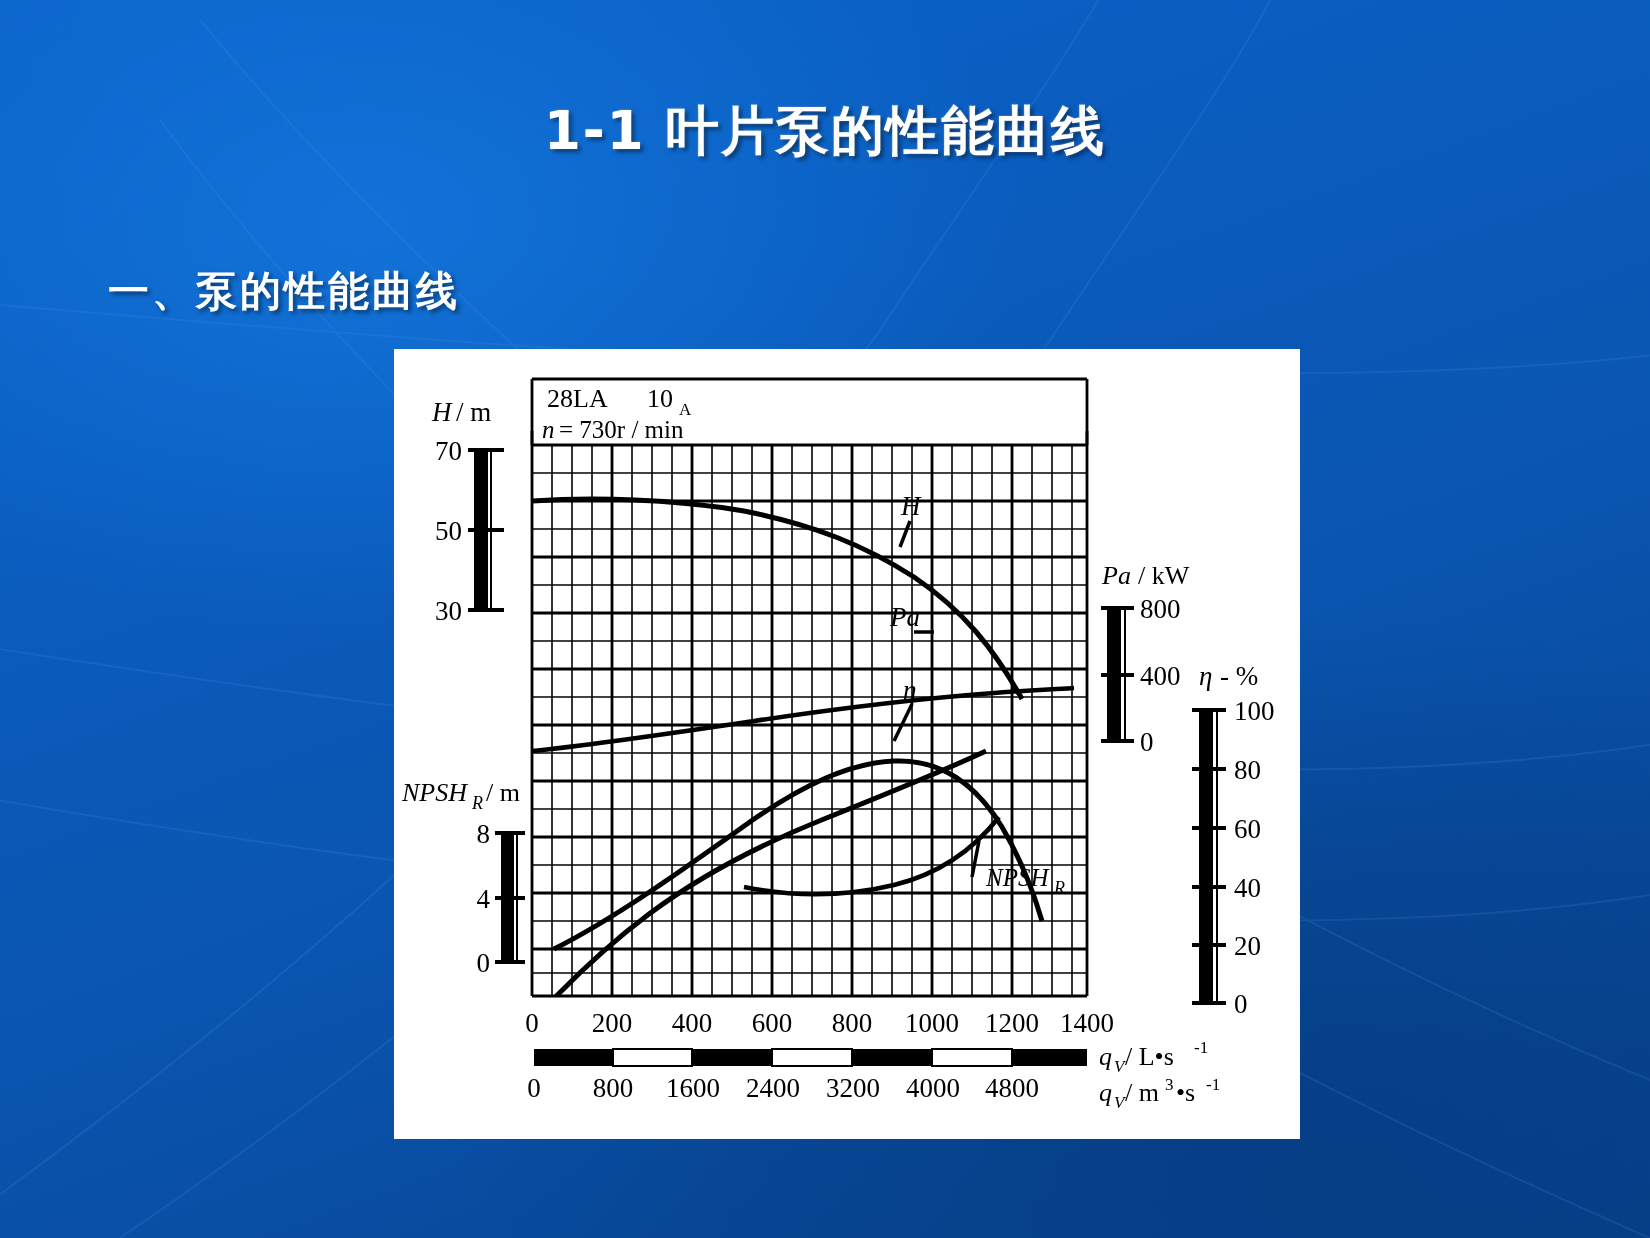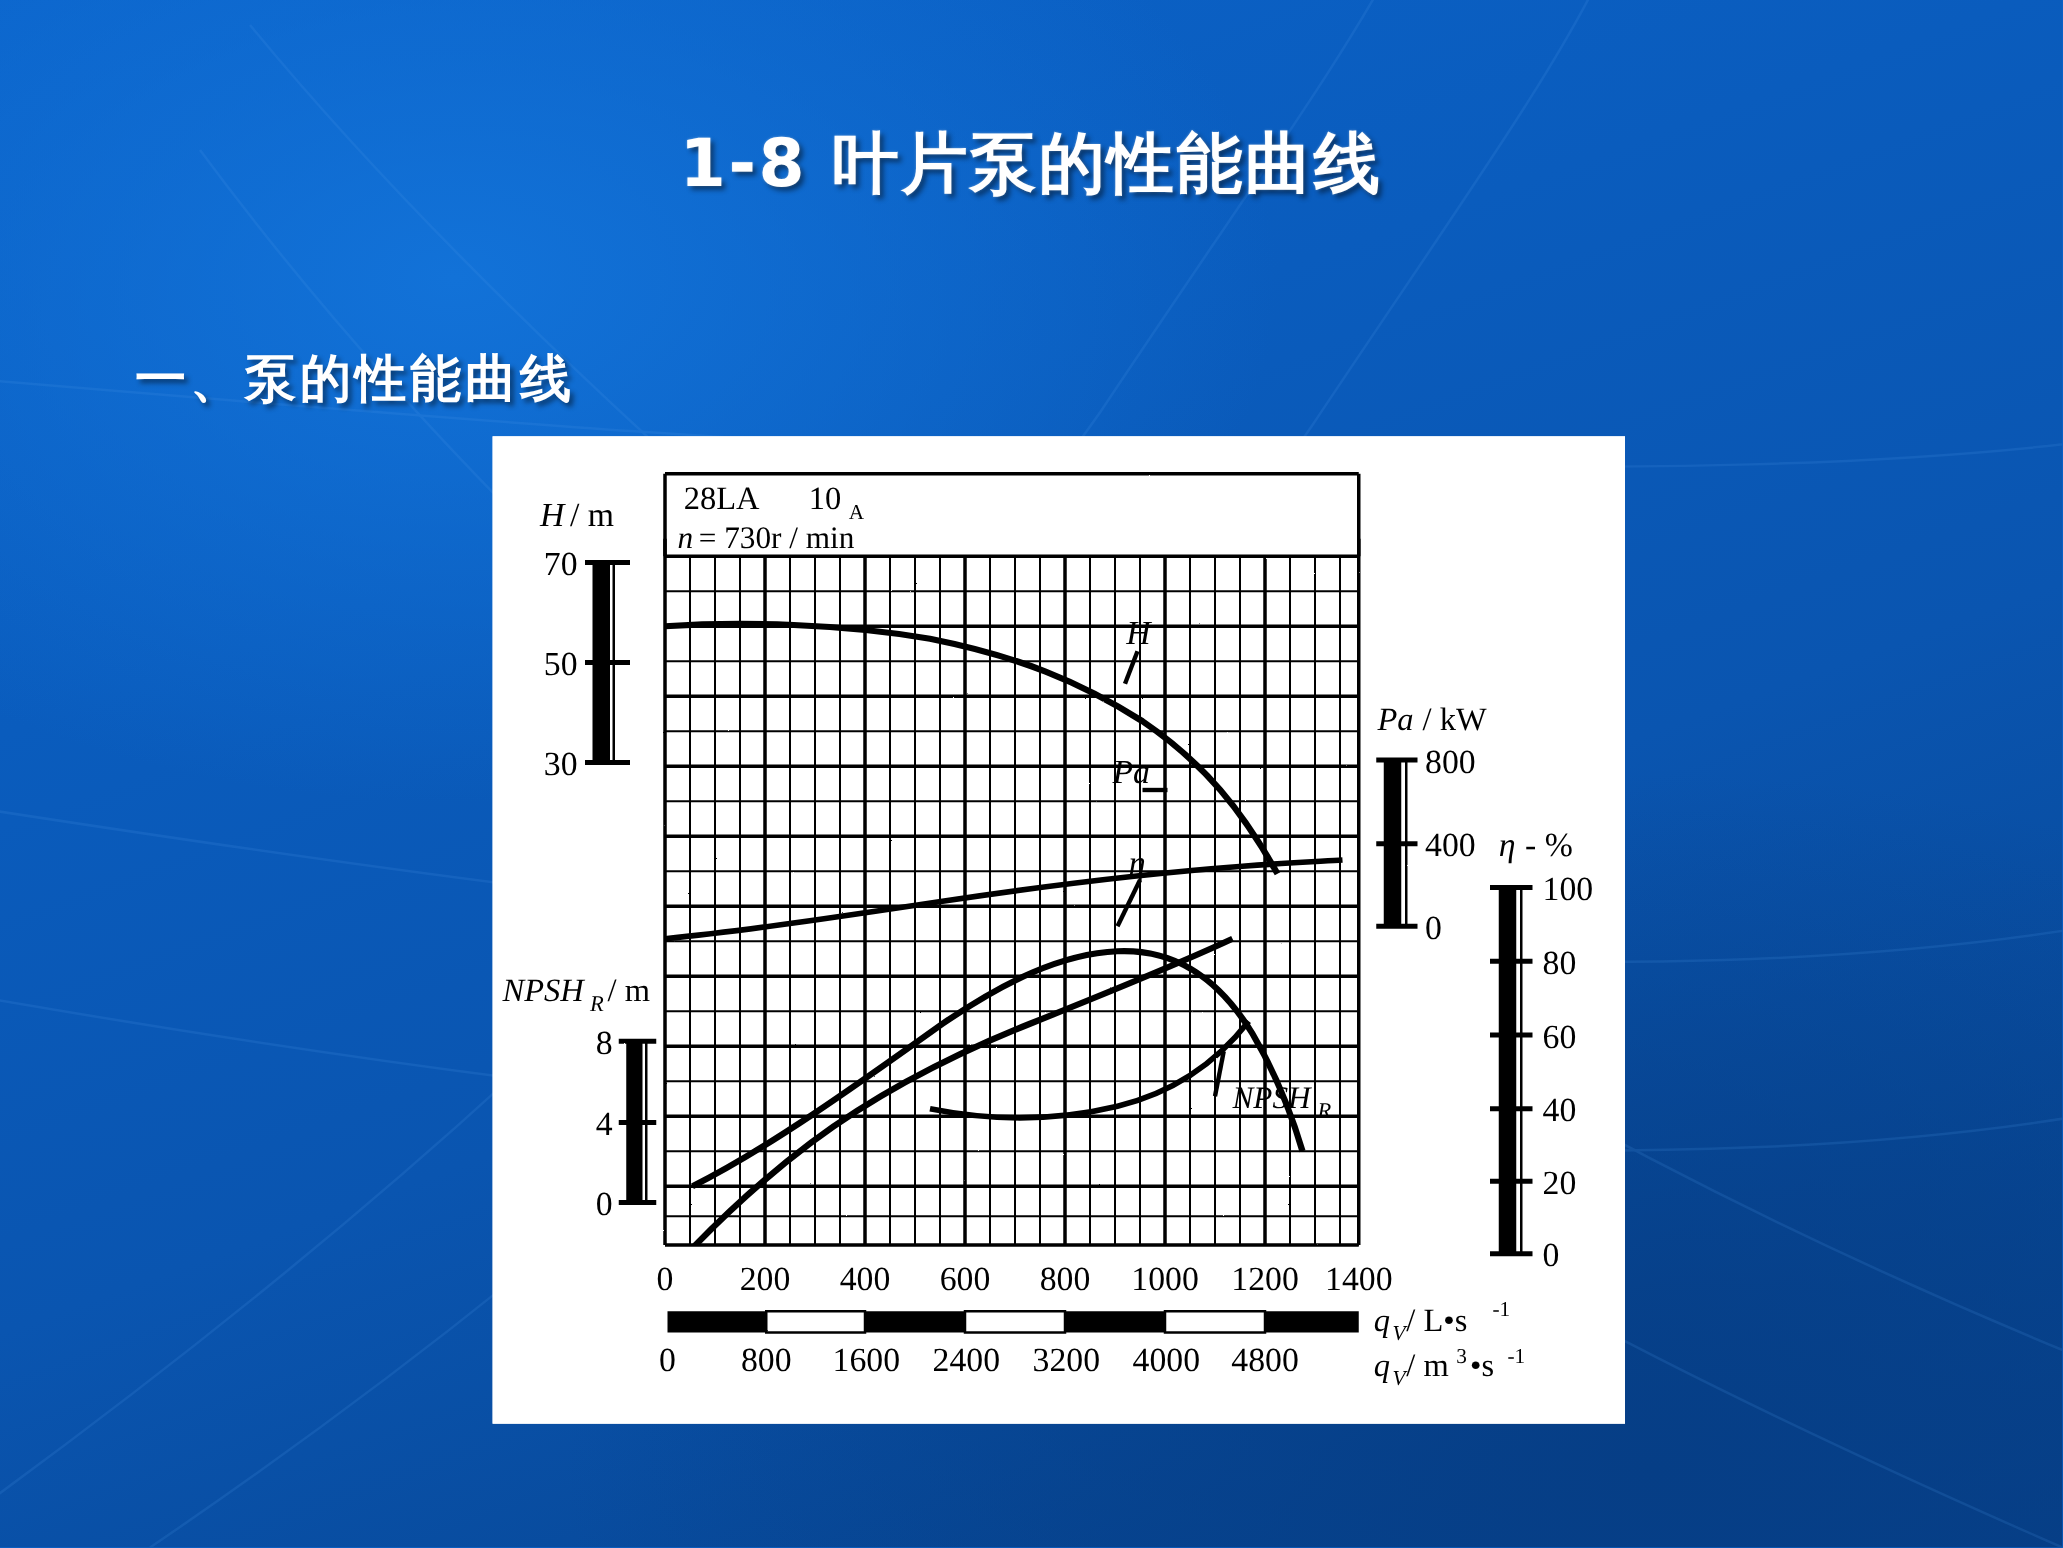--- a/index.html
+++ b/index.html
@@ -26,21 +26,20 @@
     font-size:53px;font-weight:bold;letter-spacing:2px;
     color:#ffffff;
     text-shadow:3px 3px 4px rgba(0,0,0,.45), 0 0 2px rgba(255,255,255,.4);
     font-family:"DejaVu Sans","Liberation Sans",sans-serif;
   }
   .section-heading{
     position:absolute;left:108px;top:264px;
     font-size:41px;font-weight:bold;color:#ffffff;letter-spacing:3px;
     text-shadow:3px 3px 4px rgba(0,0,0,.45);
     font-family:"DejaVu Sans","Liberation Sans",sans-serif;
-    margin-top:12px;
   }
 
   
   #figure{
     position:absolute;left:394px;top:349px;width:906px;height:790px;
     background:#ffffff;
   }
   #fig-inner{position:absolute;inset:0;}
   #fig-inner svg{position:absolute;left:0;top:0;}
 
@@ -61,21 +60,21 @@
         <path d="M 120 1238 C 470 1000 790 720 1050 340 C 1170 160 1250 50 1290 -40"></path>
         <path d="M 1650 1238 C 1380 1120 1090 980 820 770 C 560 570 330 350 160 120"></path>
         <path d="M 1650 1080 C 1360 960 1060 800 800 590 C 560 400 340 190 200 20"></path>
         <path d="M -60 640 C 260 690 600 740 980 760 C 1290 778 1500 770 1680 740"></path>
         <path d="M -60 790 C 280 850 640 900 1020 915 C 1320 928 1520 918 1680 890"></path>
         <path d="M -60 300 C 300 330 640 360 1010 370 C 1320 378 1520 372 1680 352"></path>
       </g>
     </svg>
   </div>
 
-  <div class="slide-title">1-8 叶片泵的性能曲线</div>
+  <div class="slide-title">1-1 叶片泵的性能曲线</div>
   <div class="section-heading">一、泵的性能曲线</div>
 
   <div id="figure">
     <div id="fig-inner">
       <svg width="906" height="790" viewBox="0 0 906 790">
         <defs>
 
           <filter id="rough" x="-5%" y="-5%" width="110%" height="110%">
             <feTurbulence type="fractalNoise" baseFrequency="0.9" numOctaves="2" result="n"></feTurbulence>
             <feDisplacementMap in="SourceGraphic" in2="n" scale="1.1" xChannelSelector="R" yChannelSelector="G"></feDisplacementMap>

